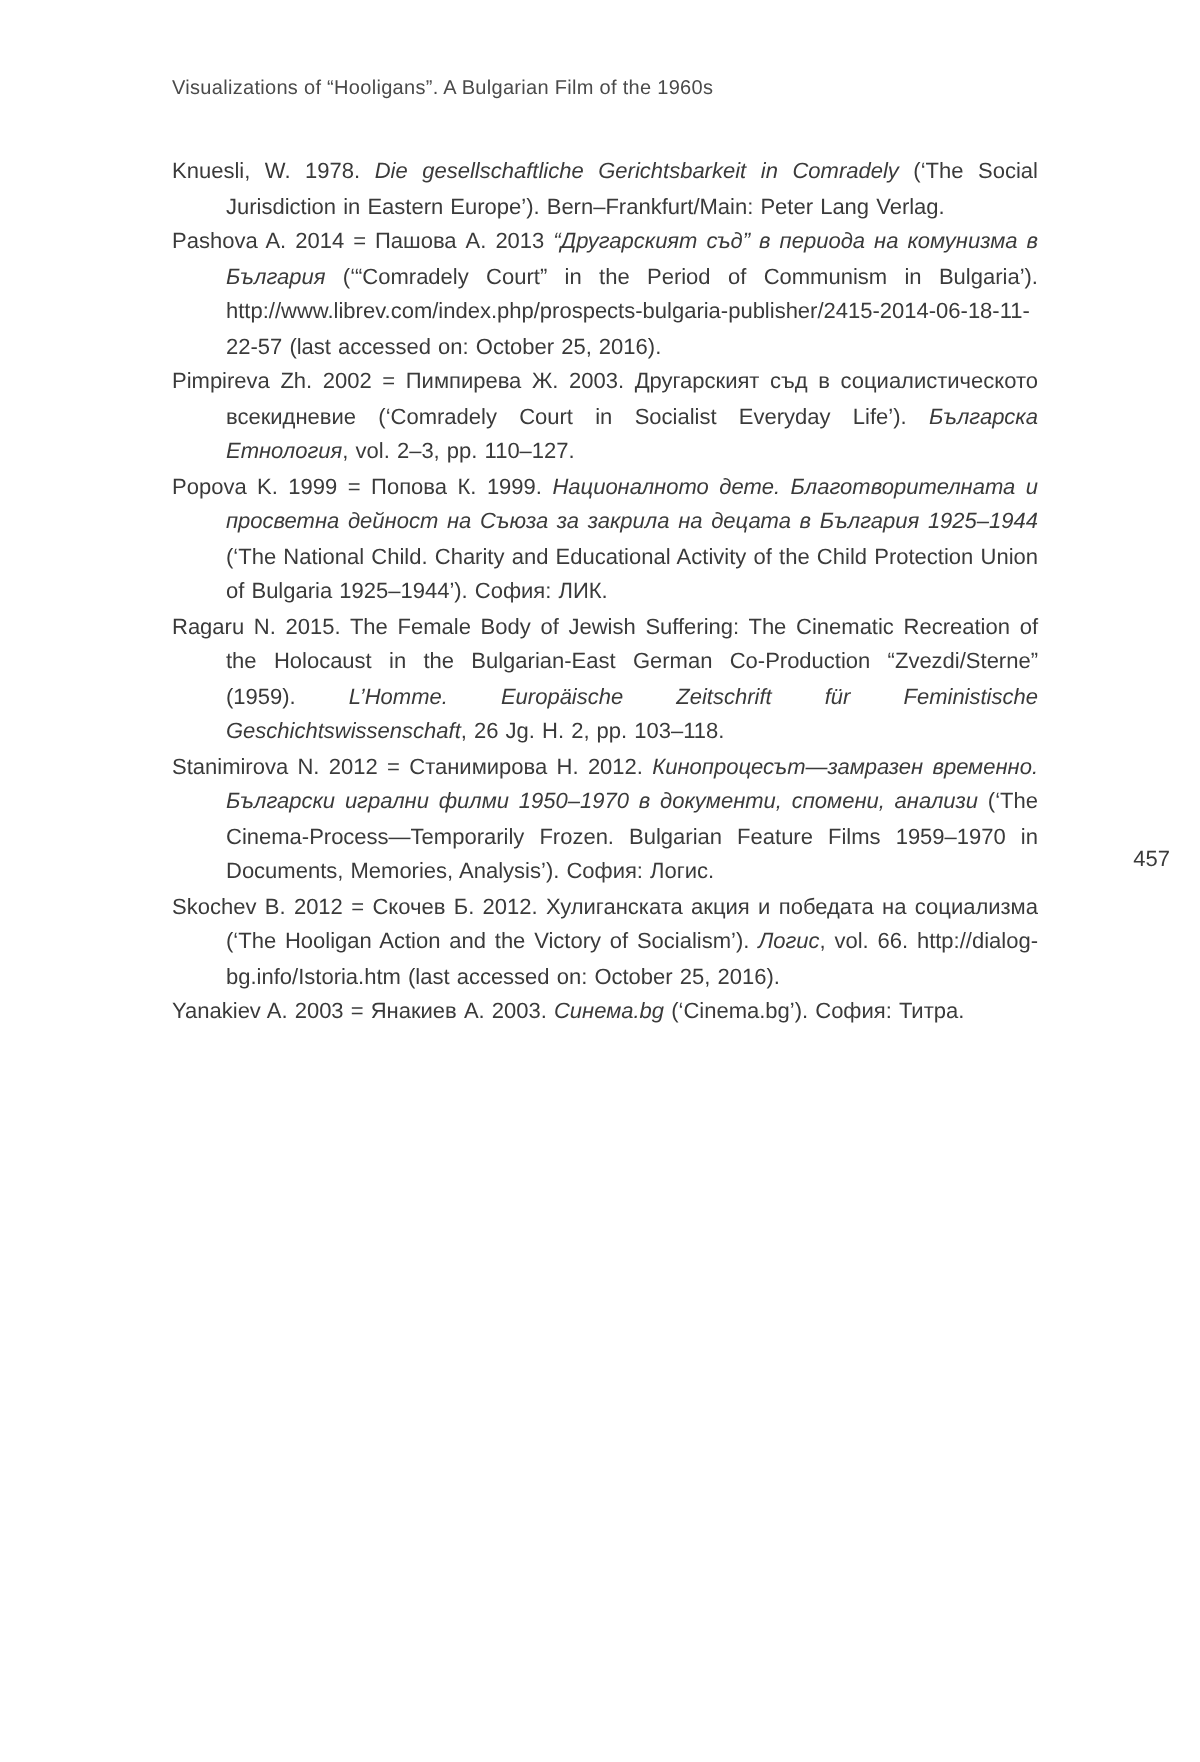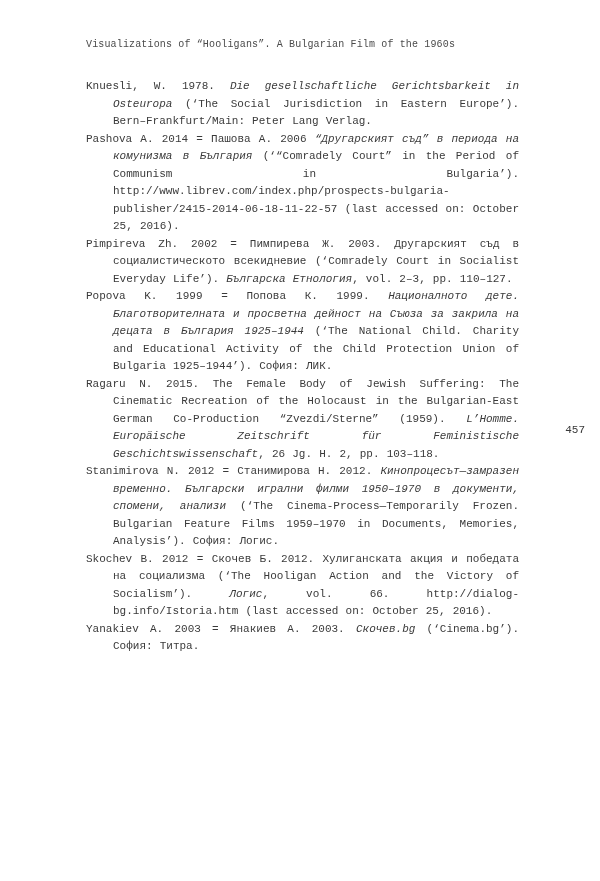--- a/index.html
+++ b/index.html
@@ -2,21 +2,21 @@
 <html><head>
 <meta charset="utf-8">
 <style>
   * { margin: 0; padding: 0; box-sizing: border-box; }
   html, body { background: #ffffff; }
   .page {
     position: relative;
     width: 600px;
     height: 693px;
     background: #ffffff;
-    font-family: Liberation Mono, monospace;
+    font-family: Liberation Sans, sans-serif;
     color: #3a3a3a;
     overflow: hidden;
   }
   .running-header {
     position: absolute;
     left: 86px;
     top: 39px;
     font-size: 10px;
     letter-spacing: 0.15px;
     color: #4a4a4a;
@@ -46,24 +46,24 @@
     color: #3a3a3a;
   }
 </style>
 </head>
 <body>
 
 <div class="page">
   <div class="running-header">Visualizations of “Hooligans”. A Bulgarian Film of the 1960s</div>
 
   <div class="refs">
-      <p class="ref"><span>Knuesli, W. 1978. </span><span class="it">Die gesellschaftliche Gerichtsbarkeit in Osteuropa</span><span> (‘The Social Jurisdiction in Eastern Europe’). Bern–Frankfurt/Main: Peter Lang Verlag.</span></p>
-      <p class="ref"><span>Pashova A. 2014 = Пашова А. 2006 </span><span class="it">“Другарският съд” в периода на комунизма в България</span><span> (‘“Comradely Court” in the Period of Communism in Bulgaria’). http://www.librev.com/index.php/prospects-bulgaria-publisher/2415-2014-06-18-11-22-57 (last accessed on: October 25, 2016).</span></p>
+      <p class="ref"><span>Knuesli, W. 1978. </span><span class="it">Die gesellschaftliche Gerichtsbarkeit in Comradely</span><span> (‘The Social Jurisdiction in Eastern Europe’). Bern–Frankfurt/Main: Peter Lang Verlag.</span></p>
+      <p class="ref"><span>Pashova A. 2014 = Пашова А. 2013 </span><span class="it">“Другарският съд” в периода на комунизма в България</span><span> (‘“Comradely Court” in the Period of Communism in Bulgaria’). http://www.librev.com/index.php/prospects-bulgaria-publisher/2415-2014-06-18-11-22-57 (last accessed on: October 25, 2016).</span></p>
       <p class="ref"><span>Pimpireva Zh. 2002 = Пимпирева Ж. 2003. Другарският съд в социалистическото всекидневие (‘Comradely Court in Socialist Everyday Life’). </span><span class="it">Българска Етнология</span><span>, vol. 2–3, pp. 110–127.</span></p>
       <p class="ref"><span>Popova K. 1999 = Попова К. 1999. </span><span class="it">Националното дете. Благотворителната и просветна дейност на Съюза за закрила на децата в България 1925–1944</span><span> (‘The National Child. Charity and Educational Activity of the Child Protection Union of Bulgaria 1925–1944’). София: ЛИК.</span></p>
       <p class="ref"><span>Ragaru N. 2015. The Female Body of Jewish Suffering: The Cinematic Recreation of the Holocaust in the Bulgarian-East German Co-Production “Zvezdi/Sterne” (1959). </span><span class="it">L’Homme. Europäische Zeitschrift für Feministische Geschichtswissenschaft</span><span>, 26 Jg. H. 2, pp. 103–118.</span></p>
       <p class="ref"><span>Stanimirova N. 2012 = Станимирова Н. 2012. </span><span class="it">Кинопроцесът—замразен временно. Български игрални филми 1950–1970 в документи, спомени, анализи</span><span> (‘The Cinema-Process—Temporarily Frozen. Bulgarian Feature Films 1959–1970 in Documents, Memories, Analysis’). София: Логис.</span></p>
       <p class="ref"><span>Skochev B. 2012 = Скочев Б. 2012. Хулиганската акция и победата на социализма (‘The Hooligan Action and the Victory of Socialism’). </span><span class="it">Логис</span><span>, vol. 66. http://dialog-bg.info/Istoria.htm (last accessed on: October 25, 2016).</span></p>
-      <p class="ref"><span>Yanakiev A. 2003 = Янакиев А. 2003. </span><span class="it">Скочев.bg</span><span> (‘Cinema.bg’). София: Титра.</span></p>
+      <p class="ref"><span>Yanakiev A. 2003 = Янакиев А. 2003. </span><span class="it">Синема.bg</span><span> (‘Cinema.bg’). София: Титра.</span></p>
     </div>
 
   <div class="page-number">457</div>
 </div>
 
 </body></html>

